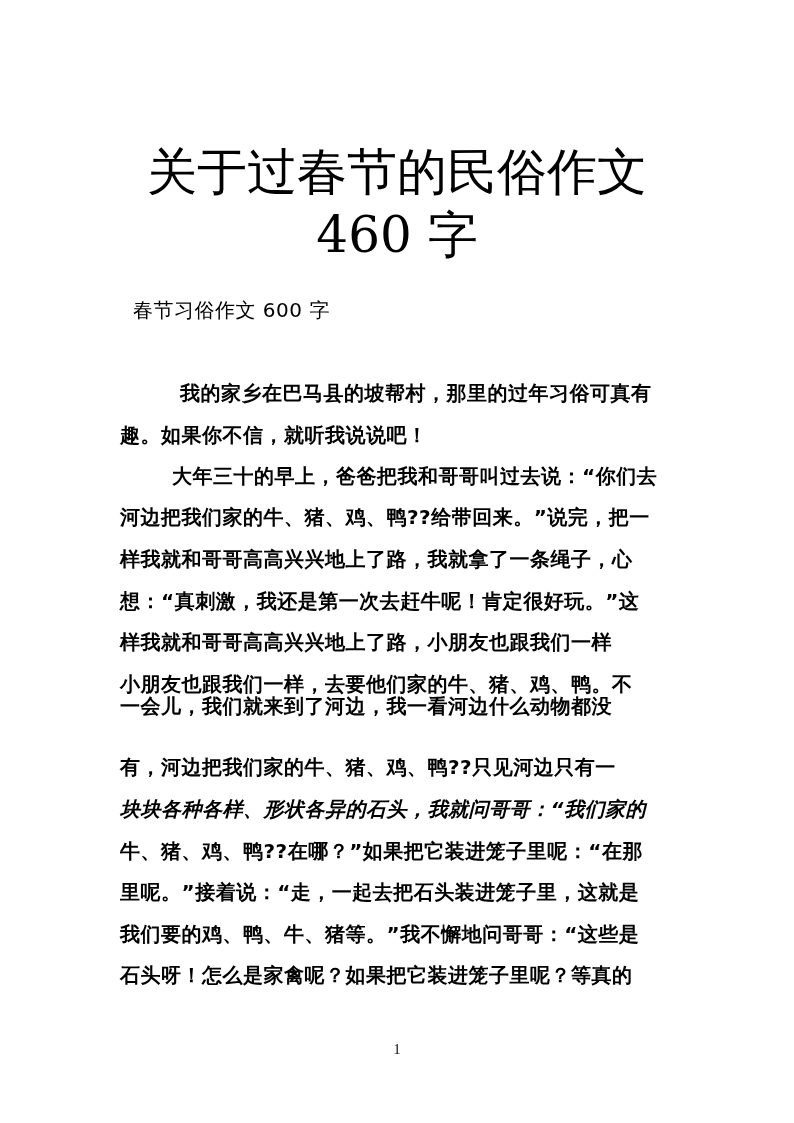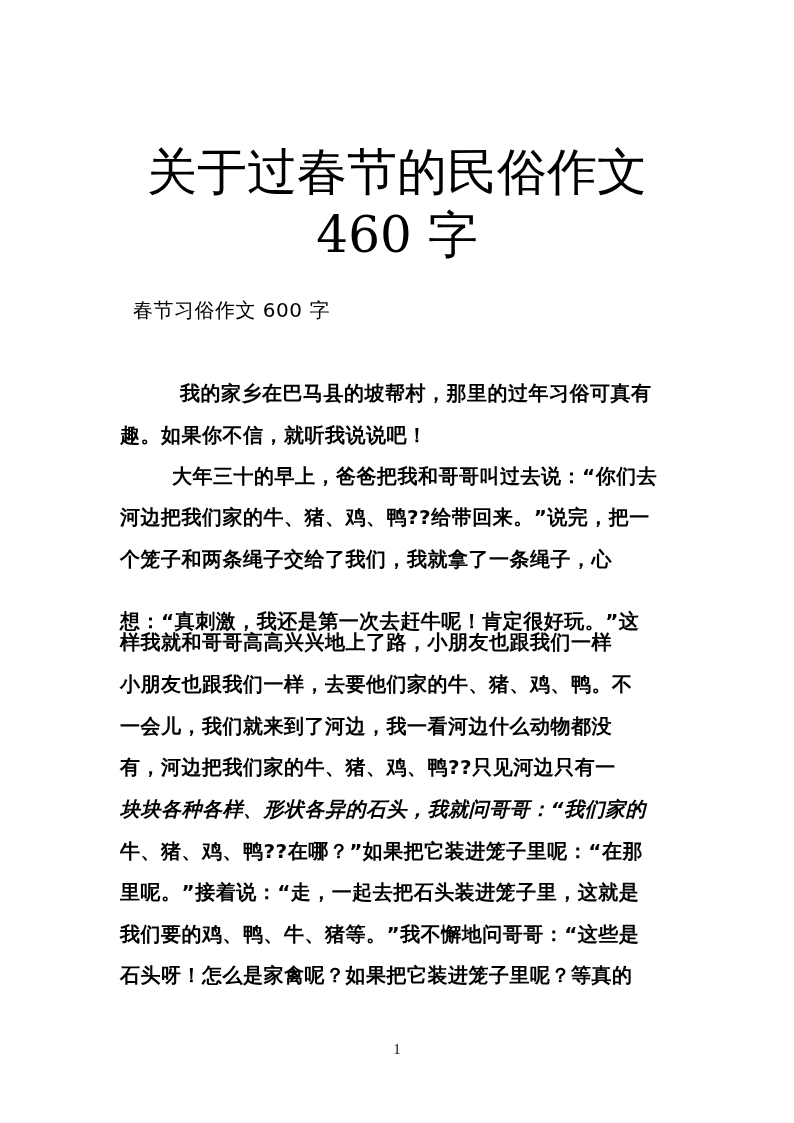--- a/index.html
+++ b/index.html
@@ -30,25 +30,25 @@
 <div class="page">
   <div class="title l1">关于过春节的民俗作文</div>
   <div class="title l2">460 字</div>
 
   <div class="line sub" style="left:133px; top:297px;text-align:center;">春节习俗作文 600 字</div>
 
   <div class="line" style="left:180px; top:380px;">我的家乡在巴马县的坡帮村，那里的过年习俗可真有</div>
   <div class="line" style="left:120px; top:422px;">趣。如果你不信，就听我说说吧！</div>
   <div class="line" style="left:172px; top:463px;">大年三十的早上，爸爸把我和哥哥叫过去说：“你们去</div>
   <div class="line" style="left:120px; top:504px;">河边把我们家的牛、猪、鸡、鸭??给带回来。”说完，把一</div>
-  <div class="line" style="left:120px; top:546px;">个笼子和两条绳子交给了我们，我就拿了一条绳子，心</div>
-  <div class="line" style="left:120px; top:588px;margin-top:20px;">想：“真刺激，我还是第一次去赶牛呢！肯定很好玩。”这</div>
+  <div class="line" style="left:120px; top:546px;">样我就和哥哥高高兴兴地上了路，我就拿了一条绳子，心</div>
+  <div class="line" style="left:120px; top:588px;">想：“真刺激，我还是第一次去赶牛呢！肯定很好玩。”这</div>
   <div class="line" style="left:120px; top:629px;">样我就和哥哥高高兴兴地上了路，小朋友也跟我们一样</div>
   <div class="line" style="left:120px; top:671px;">小朋友也跟我们一样，去要他们家的牛、猪、鸡、鸭。不</div>
-  <div class="line" style="left:120px; top:713px;">一会儿，我们就来到了河边，我一看河边什么动物都没</div>
+  <div class="line" style="left:120px; top:693px;">一会儿，我们就来到了河边，我一看河边什么动物都没</div>
   <div class="line" style="left:120px; top:754px;">有，河边把我们家的牛、猪、鸡、鸭??只见河边只有一</div>
   <div class="line" style="left:120px; top:796px;font-style:italic;">块块各种各样、形状各异的石头，我就问哥哥：“我们家的</div>
   <div class="line" style="left:120px; top:838px;">牛、猪、鸡、鸭??在哪？”如果把它装进笼子里呢：“在那</div>
   <div class="line" style="left:120px; top:921px;">我们要的鸡、鸭、牛、猪等。”我不懈地问哥哥：“这些是</div>
   <div class="line" style="left:120px; top:879px;">里呢。”接着说：“走，一起去把石头装进笼子里，这就是</div>
   <div class="line" style="left:120px; top:962px;">石头呀！怎么是家禽呢？如果把它装进笼子里呢？等真的</div>
 
   <div class="pagenum">1</div>
 </div>
 

